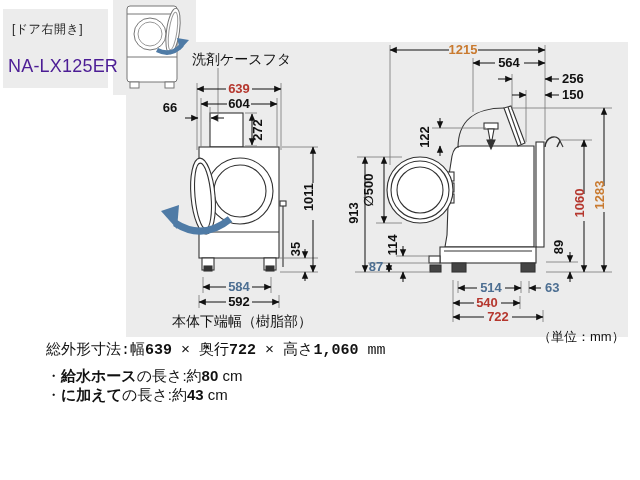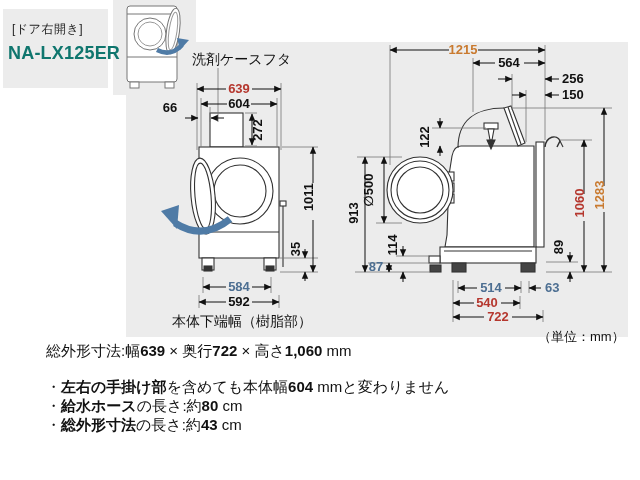--- a/index.html
+++ b/index.html
@@ -3,24 +3,24 @@
 <meta charset="utf-8">
 <style>
   html,body{margin:0;padding:0;}
   body{width:640px;height:480px;position:relative;background:#fff;
        font-family:"Liberation Sans","DejaVu Sans",sans-serif;color:#111;overflow:hidden;}
   .panel{position:absolute;background:#ececec;}
   #title-box{left:3px;top:9px;width:105px;height:79px;}
   #icon-box{left:113px;top:0;width:83px;height:95px;}
   #main-panel{left:126px;top:42px;width:502px;height:295px;}
   #door-note{position:absolute;left:12px;top:21px;font-size:12px;color:#222;letter-spacing:0.5px;}
-  #model-name{position:absolute;left:8px;top:43px;font-size:18px;font-weight:bold;color:#0f766e;letter-spacing:0.2px;}
+  #model-name{position:absolute;left:8px;top:56px;font-size:18px;font-weight:normal;color:#4c1d95;letter-spacing:0.2px;}
   #diagram-svg{position:absolute;left:0;top:0;width:640px;height:480px;}
   #notes{position:absolute;left:46px;top:342px;width:560px;font-size:15px;line-height:18px;color:#111;}
-  #summary-line{margin:0 0 17px 0;}
+  #summary-line{margin:0 0 6px 0;font-family:Liberation Mono, monospace;}
   .bullet{line-height:19px;}
   .b{font-weight:bold;}
   svg text{font-family:"Liberation Sans","DejaVu Sans",sans-serif;}
   .dim{font-size:13px;font-weight:bold;fill:#111;}
   .dim-red{fill:#b5372e;}
   .dim-orange{fill:#c97a2f;}
   .dim-blue{fill:#4d6f92;}
   .lbl{font-size:14px;fill:#111;}
   .unit{font-size:13px;fill:#111;}
 </style>
@@ -227,16 +227,15 @@
     <text class="dim dim-blue" x="491" y="292" text-anchor="middle">514</text>
     <text class="dim dim-blue" x="545" y="292">63</text>
     <text class="dim dim-red" x="487" y="307" text-anchor="middle">540</text>
     <text class="dim dim-red" x="498" y="321" text-anchor="middle">722</text>
     <text class="unit" x="538" y="341">（単位：mm）</text>
   </g>
 </svg>
 
 <div id="notes">
   <p id="summary-line"><span>総外形寸法:幅</span><span class="b">639</span><span> × 奥行</span><span class="b">722</span><span> × 高さ</span><span class="b">1,060</span><span> mm</span></p>
-  <div class="bullet"><span>・</span><span class="b">左右の手掛け部</span><span>を含めても本体幅</span><span class="b">604</span><span> mmと変わりません</span></div>
   <div class="bullet"><span>・</span><span class="b">給水ホース</span><span>の長さ:約</span><span class="b">80</span><span> cm</span></div>
-  <div class="bullet"><span>・</span><span class="b">総外形寸法</span><span>の長さ:約</span><span class="b">43</span><span> cm</span></div>
+  <div class="bullet"><span>・</span><span class="b">に加えて</span><span>の長さ:約</span><span class="b">43</span><span> cm</span></div>
 </div>
 
 </body></html>

